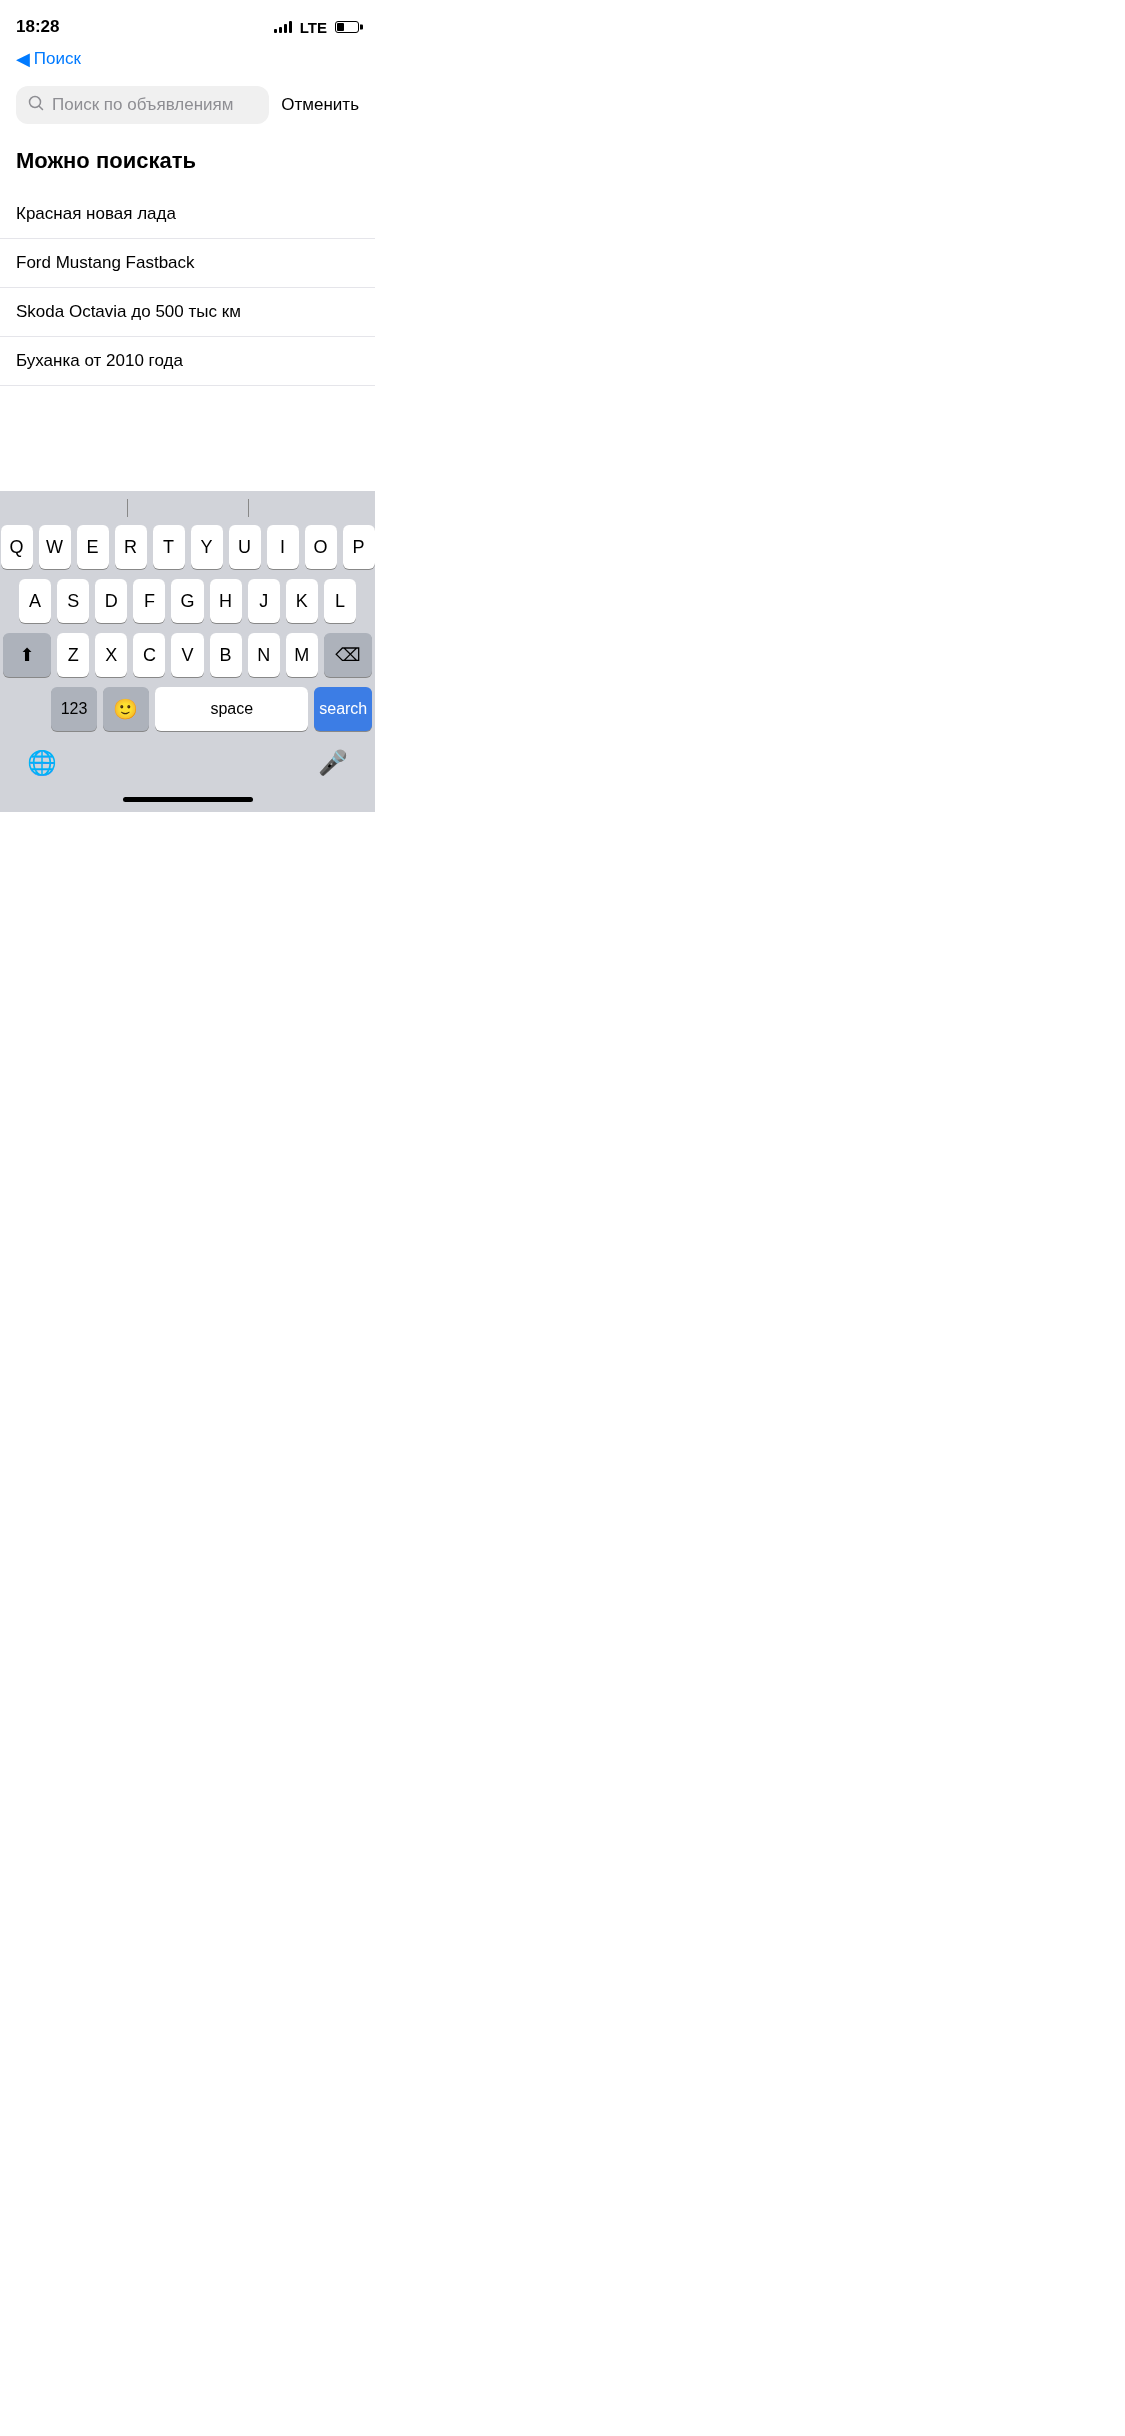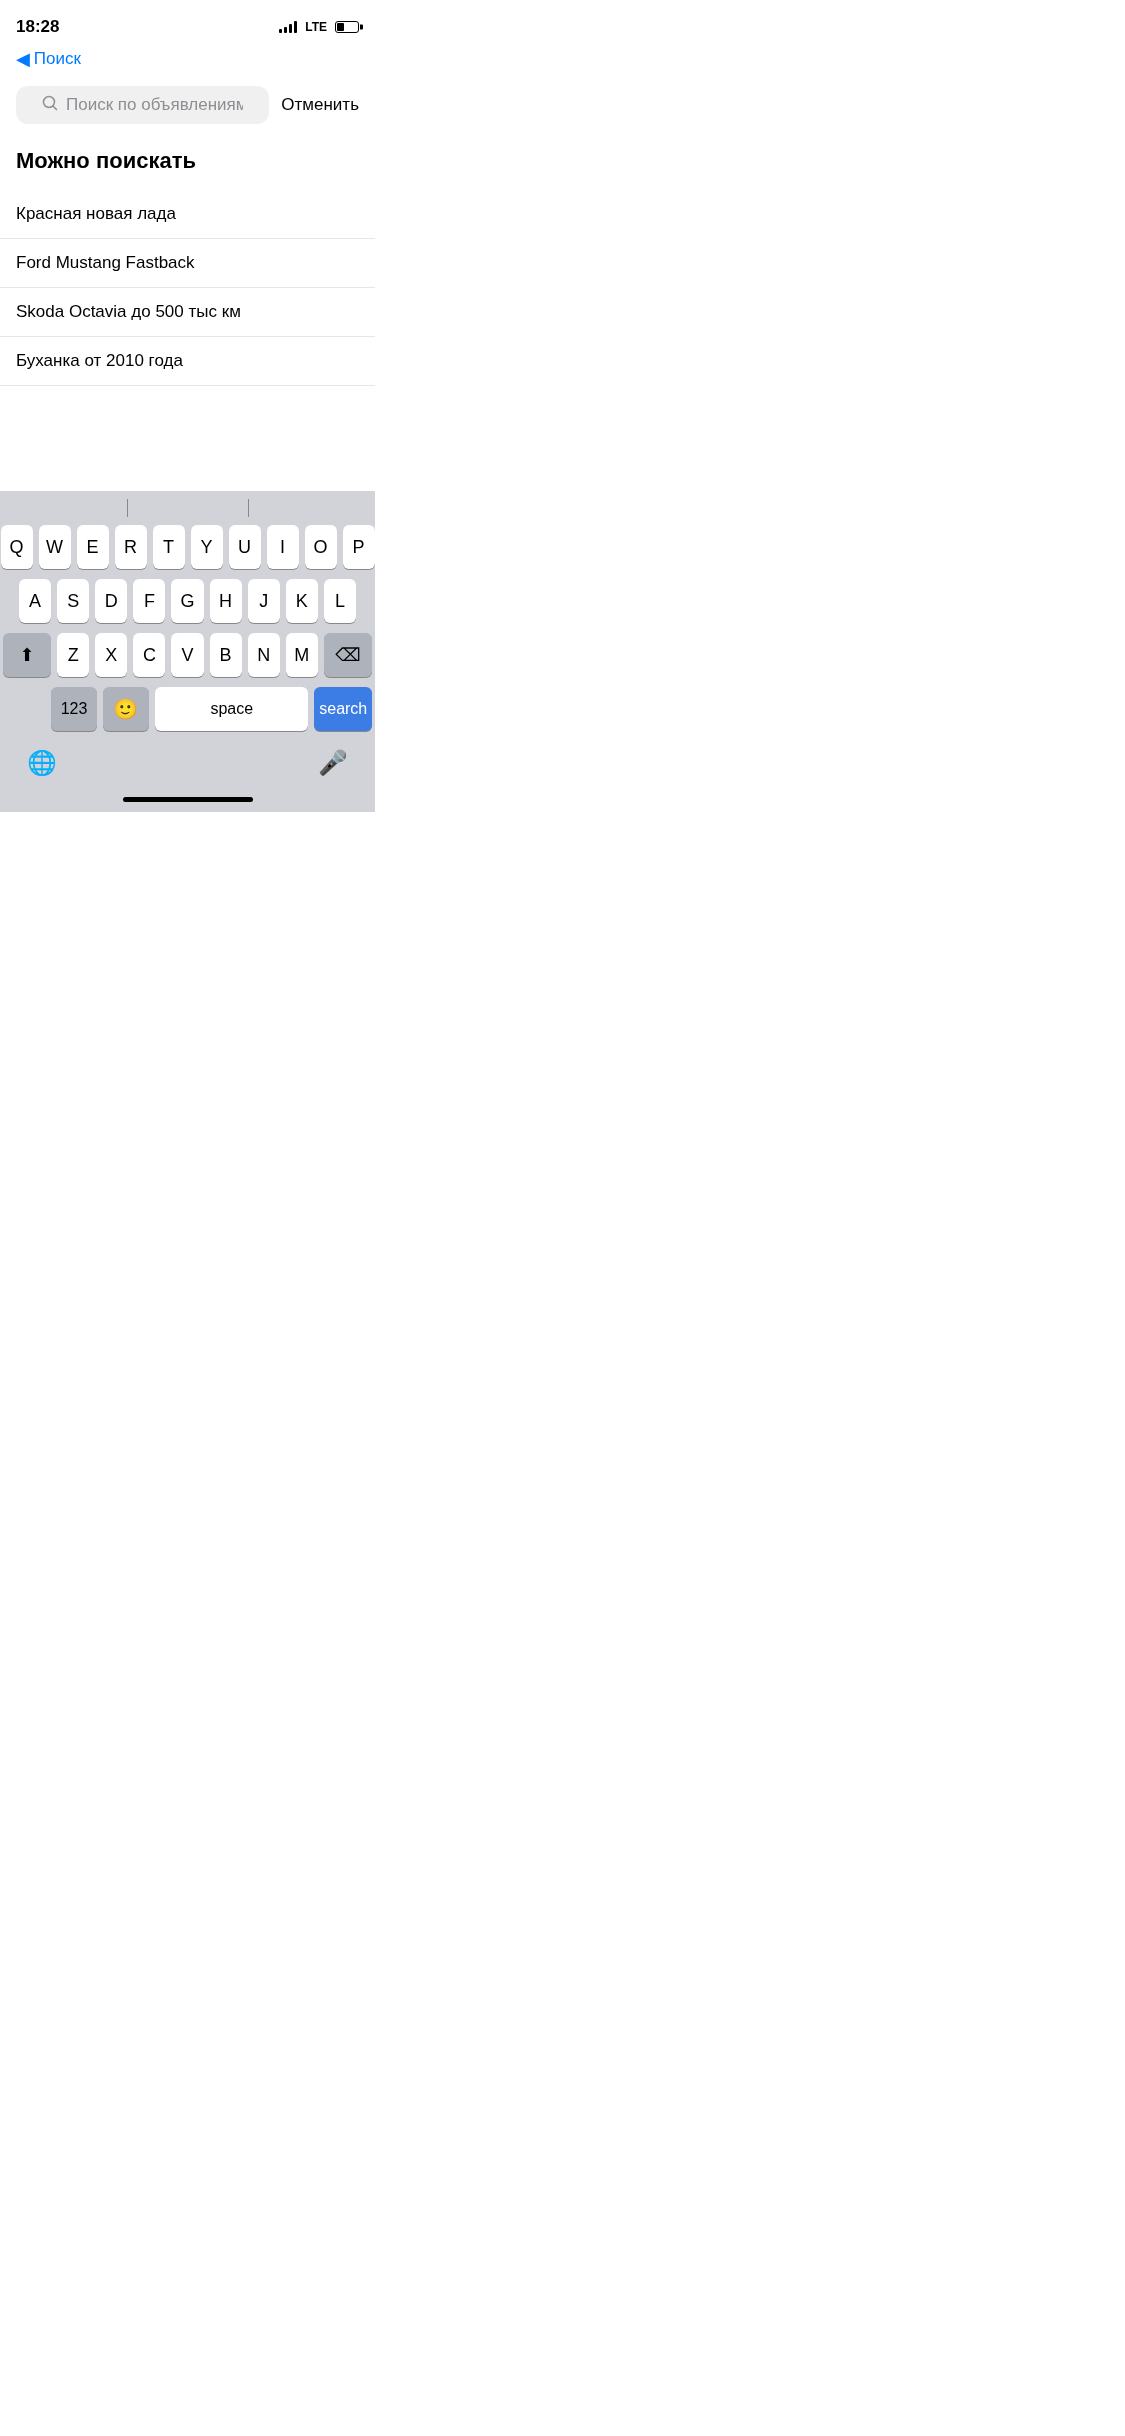--- a/index.html
+++ b/index.html
@@ -42,21 +42,21 @@
       height: 12px;
     }
 
     .signal-bar {
       width: 3px;
       background: #000;
       border-radius: 1px;
     }
 
     .lte-label {
-      font-size: 12px;
+      font-size: 15px;
       font-weight: 600;
       color: #000;
       margin-left: 2px;
     }
 
     .battery {
       display: inline-flex;
       align-items: center;
       margin-left: 2px;
     }
@@ -116,21 +116,21 @@
       padding: 8px 16px 12px 16px;
       gap: 12px;
     }
 
     .search-input-wrapper {
       flex: 1;
       display: flex;
       align-items: center;
       background: #F0F0F0;
       border-radius: 12px;
-      padding: 9px 26px;
+      padding: 9px 12px;
       gap: 8px;
     }
 
     .search-icon-svg {
       color: #8E8E93;
       flex-shrink: 0;
     }
 
     .search-input {
       border: none;

